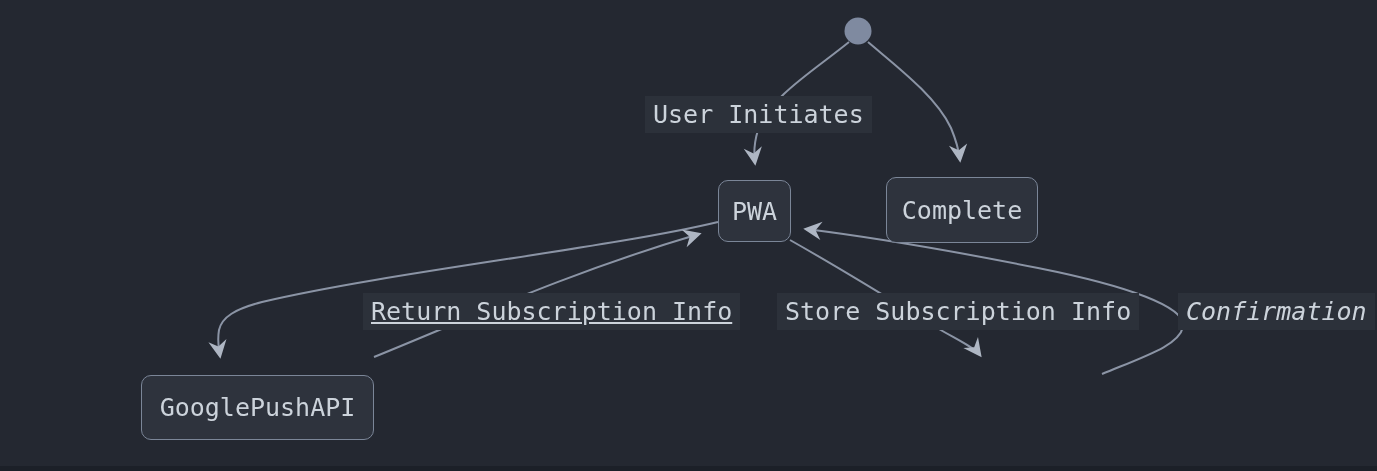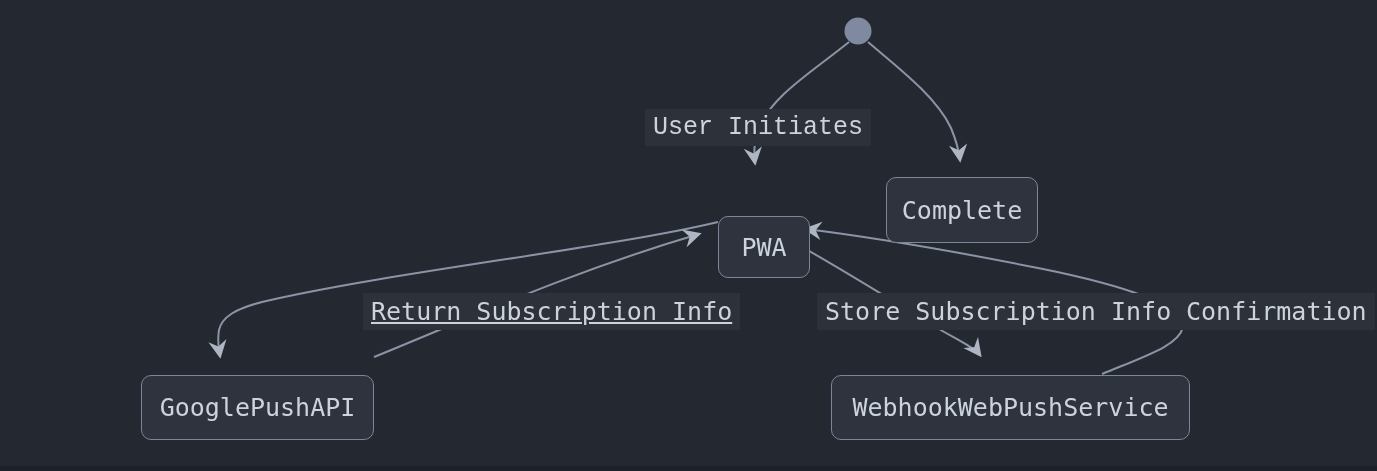--- a/index.html
+++ b/index.html
@@ -79,31 +79,30 @@
 
     <path class="edge" marker-end="url(#arrow)" d="M 374 357 C 470 318 570 272 699 234"></path>
 
     <path class="edge" marker-end="url(#arrow)" d="M 790 240 C 836 266 882 294 927 322 C 957 340 974 347 980 355"></path>
 
     <path class="edge" marker-end="url(#arrow)" d="M 1102 374 C 1148 355 1179 345 1183 327 C 1187 307 1128 286 1038 268 C 948 250 862 236 806 229"></path>
 
     <circle class="start-dot" cx="858" cy="31" r="13.5"></circle>
   </svg>
 
-  <div class="edge-label" style="left:645px;top:109px;font-family:Liberation Mono, monospace;">User Initiates</div>
+  <div class="edge-label" style="left:645px;top:96px;">User Initiates</div>
 
 
   <div class="edge-label" style="left:363px;top:293px;text-decoration:underline;">Return Subscription Info</div>
 
-  <div class="edge-label" style="left:777px;top:293px;margin-left:40px;">Store Subscription Info</div>
+  <div class="edge-label" style="left:777px;top:293px;">Store Subscription Info</div>
 
-  <div class="edge-label" style="left:1178px;top:293px;">Confirmation</div>
+  <div class="edge-label" style="left:1178px;top:293px;font-style:italic;">Confirmation</div>
 
-  <div class="node" style="left:718px;top:180px;width:92px;height:62px;margin-top:36px;">PWA</div>
+  <div class="node" style="left:718px;top:180px;width:73px;height:62px;">PWA</div>
 
   <div class="node" style="left:886px;top:177px;width:152px;height:66px;">Complete</div>
 
   <div class="node" style="left:141px;top:375px;width:233px;height:65px;">GooglePushAPI</div>
 
-  <div class="node" style="left:831px;top:375px;width:359px;height:65px;">WebhookWebPushService</div>
 
   <div class="bottom-strip"></div>
 </div>
 
 </body></html>

